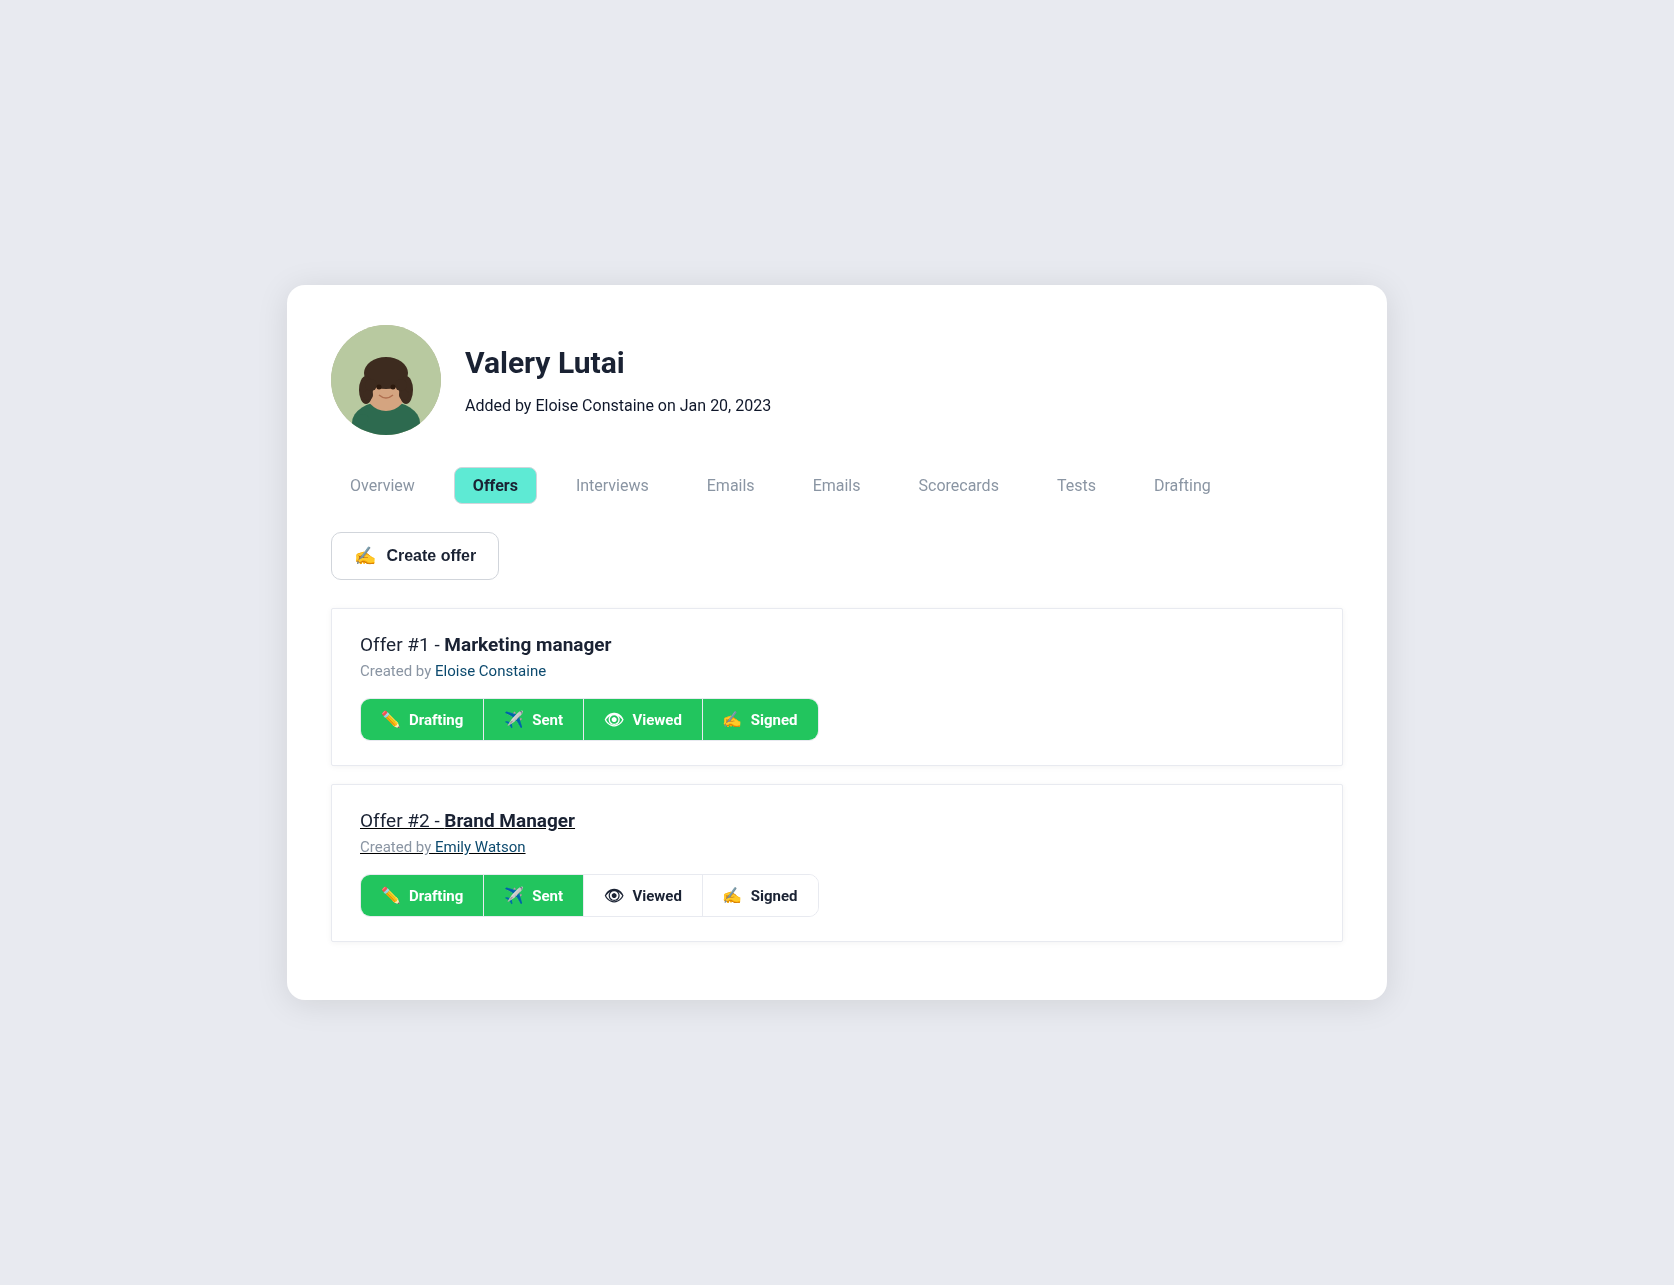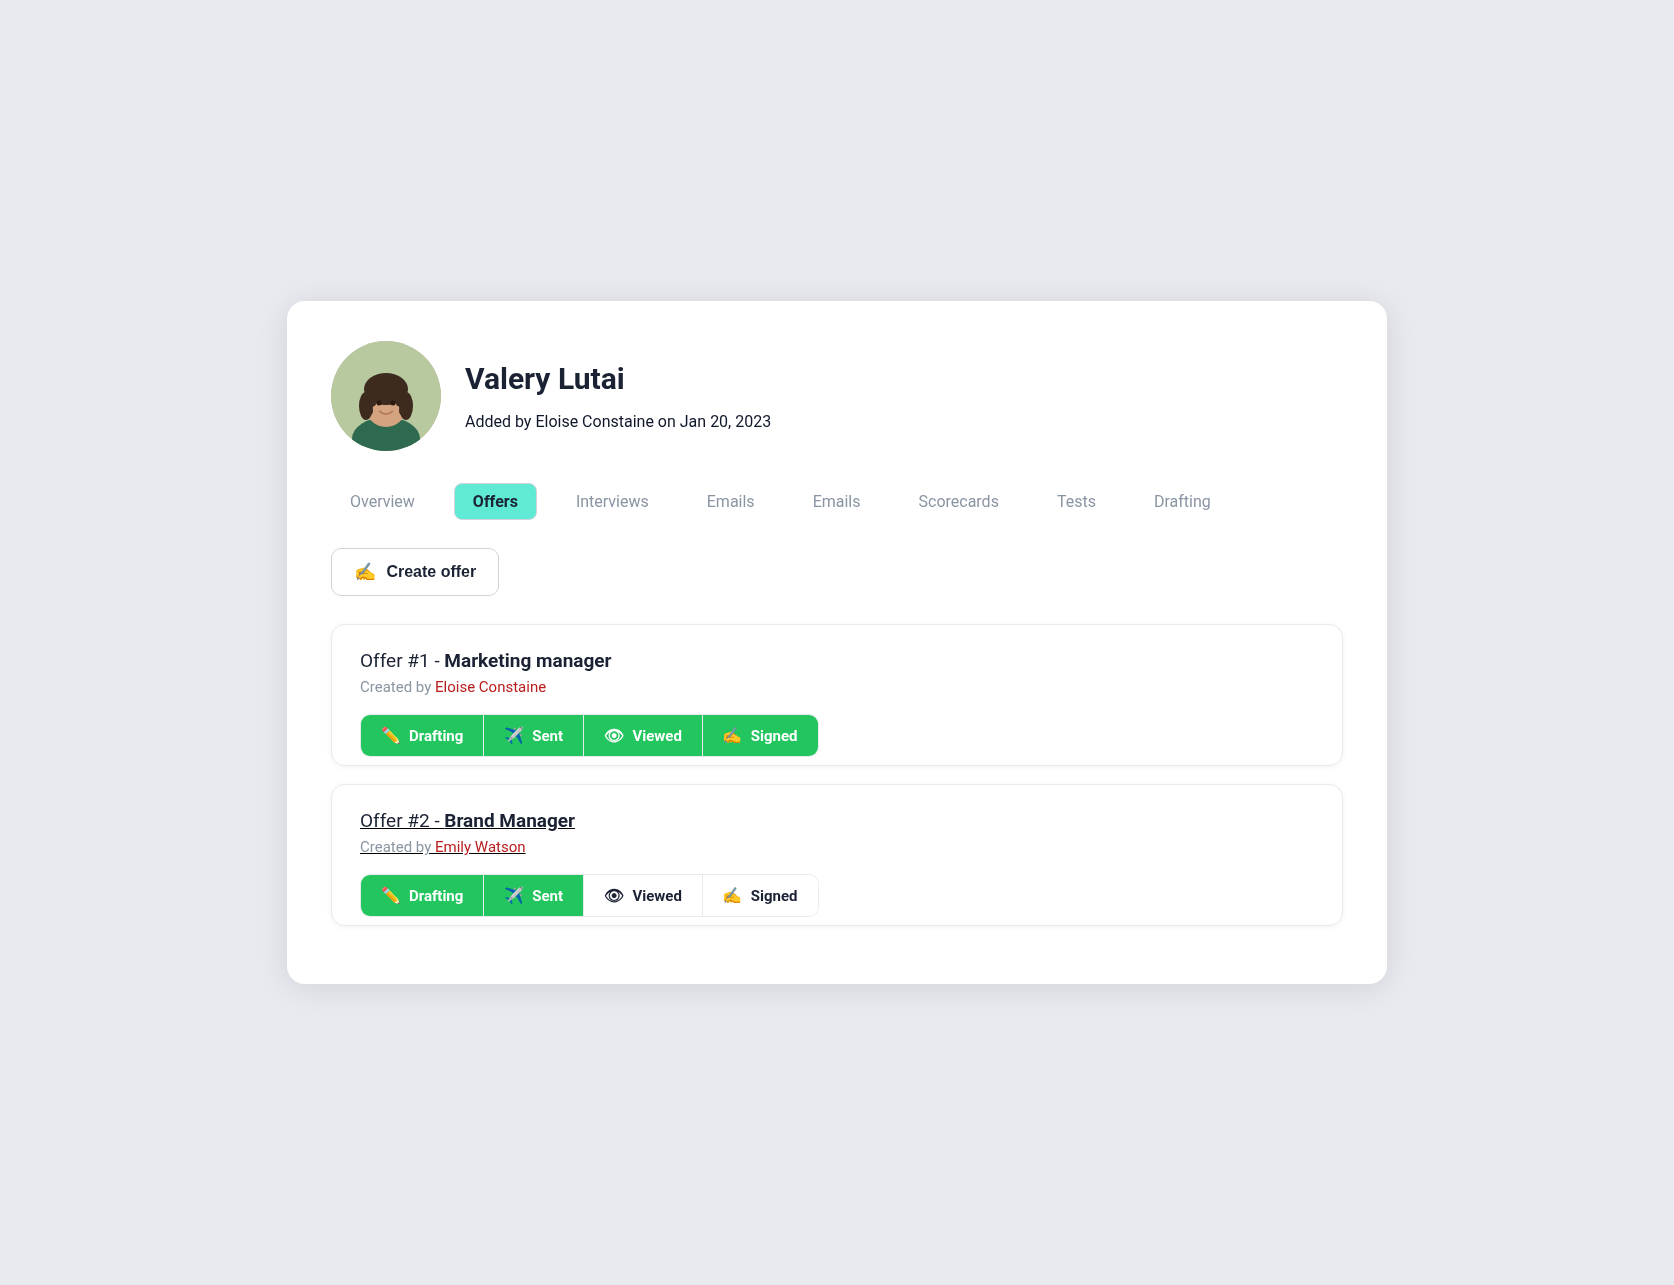--- a/index.html
+++ b/index.html
@@ -99,42 +99,42 @@
     }
     .create-offer-btn .icon {
       font-size: 18px;
       color: #555;
     }
 
     
     .offer-card {
       background: #fff;
       border: 1.5px solid #e8eaf0;
-      border-radius: 14px;
-      padding: 24px 28px 8px 28px;
+      border-radius: 2px;
+      padding: 24px 28px 24px 28px;
       margin-bottom: 18px;
       box-shadow: 0 1px 6px rgba(0,0,0,0.05);
     }
     .offer-card:last-child { margin-bottom: 14px; text-decoration: underline; }
     .offer-title {
       font-size: 19px;
       font-weight: 400;
       color: #1a2233;
       margin-bottom: 6px;
     }
     .offer-title strong {
       font-weight: 700;
     }
     .offer-created {
       font-size: 15px;
       color: #8a95a3;
       margin-bottom: 18px;
     }
     .offer-created a {
-      color: #b91c1c;
+      color: #0c4a6e;
       text-decoration: none;
       font-weight: 400;
     }
 
     
     .status-bar {
       display: inline-flex;
       border-radius: 10px;
       overflow: hidden;
       border: 1.5px solid #e8eaf0;

